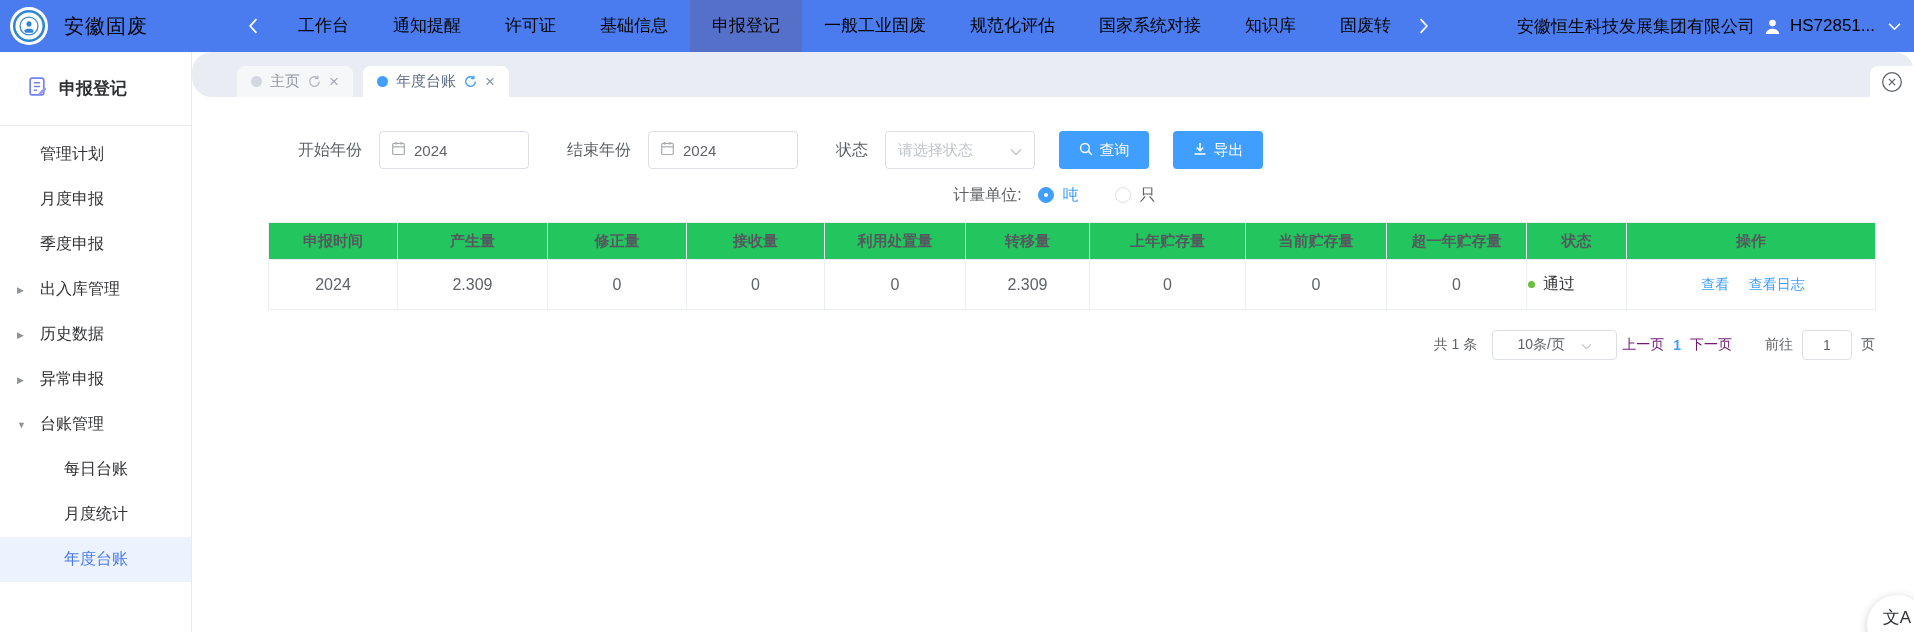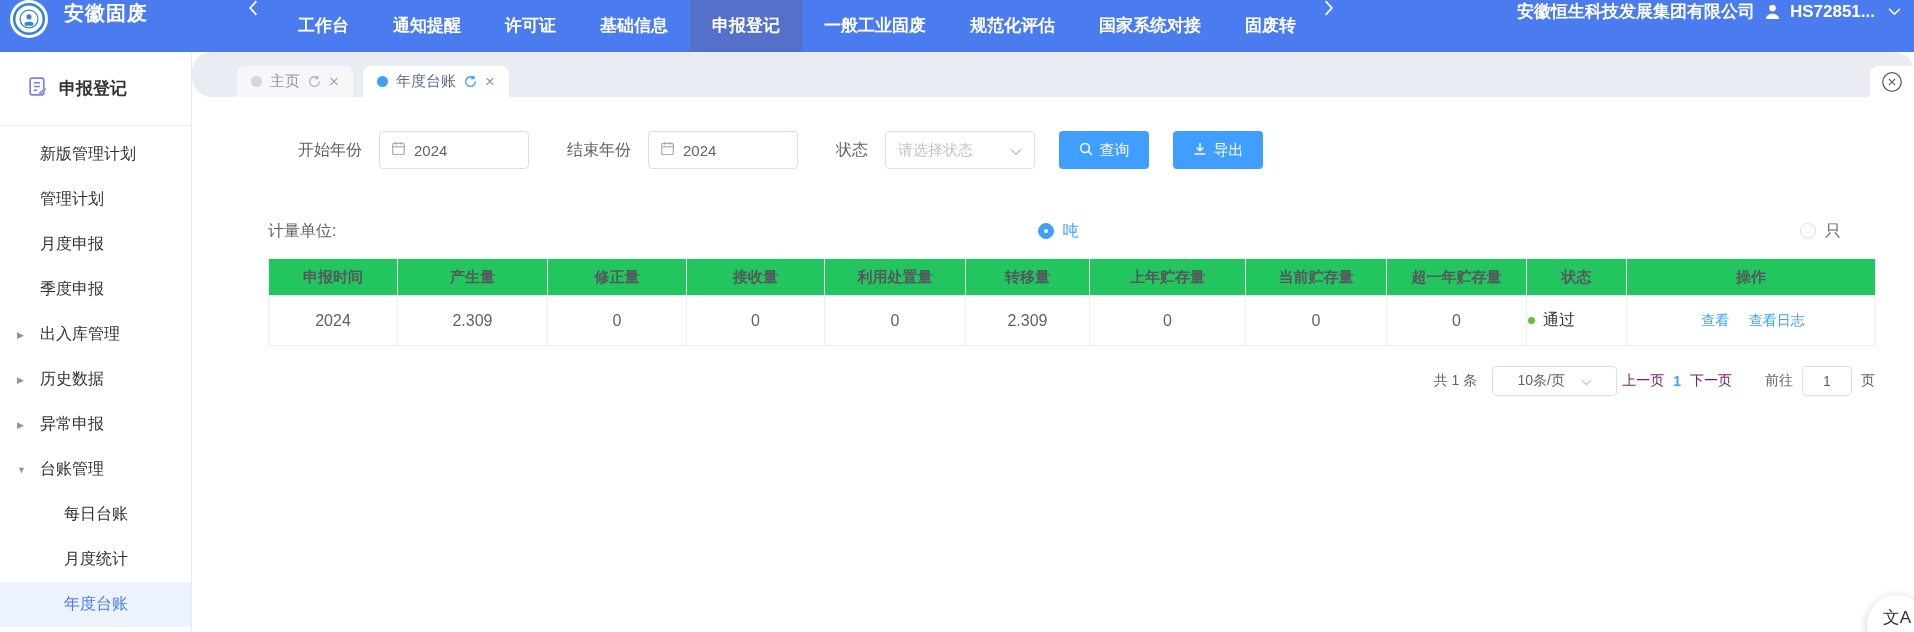--- a/index.html
+++ b/index.html
@@ -5,21 +5,21 @@
   * { box-sizing: border-box; }
   html, body { margin:0; padding:0; overflow:hidden; }
   body {
     width:1914px; height:632px; background:#fff;
     font-family:"Liberation Sans","DejaVu Sans",sans-serif;
     color:#606266;
   }
   
   .navbar {
     height:52px; background:var(--nav-bg,#4a7cf0);
-    display:flex; align-items:flex-start; color:#ffffff; white-space:nowrap;font-weight:bold;
+    display:flex; align-items:center; color:#000000; white-space:nowrap;
   }
   .logo { width:38px; height:38px; margin-left:10px; flex-shrink:0; border-radius:50%; display:flex; align-items:center; justify-content:center; }
   .brand { font-size:20px; letter-spacing:1px; margin-left:16px; }
   .nav-collapse { margin-left:96px; display:flex; align-items:center; cursor:pointer; padding:0 4px; }
   .nav-items { display:flex; margin-left:14px; }
   .nav-item { padding:0 22px; height:52px; line-height:52px; font-size:17px; cursor:pointer; flex-shrink:0; }
   .nav-item.active { background:var(--nav-active-bg,#5470c8); }
   .nav-scroll { display:flex; align-items:center; padding:0 6px; cursor:pointer; }
   .nav-right { margin-left:auto; display:flex; align-items:center; gap:9px; padding-right:13px; font-size:17px; }
   .person-icon { display:flex; align-items:center; }
@@ -57,21 +57,21 @@
   
   .content { flex:1; padding:34px 39px 0 76px; }
   .filter-row { display:flex; align-items:center; height:38px; margin-left:30px; white-space:nowrap; }
   .f-label { font-size:16px; color:#5f6368; margin-right:17px; }
   .f-input { width:150px; height:38px; border:1px solid #dcdfe6; border-radius:4px; background:#fff; display:flex; align-items:center; gap:8px; padding:0 11px; margin-right:38px; }
   .f-input input { border:0; outline:0; padding:0; width:100%; font-size:15px; color:#606266; background:transparent; font-family:inherit; }
   .f-select { width:150px; height:38px; border:1px solid #dcdfe6; border-radius:4px; background:#fff; display:flex; align-items:center; justify-content:space-between; padding:0 12px; color:#c0c4cc; font-size:15px; margin-right:24px; cursor:pointer; }
   .btn { width:90px; height:38px; border:0; border-radius:4px; background:var(--primary,#409eff); color:#fff; font-size:15px; display:flex; align-items:center; justify-content:center; gap:7px; cursor:pointer; font-family:inherit; }
   .btn + .btn { margin-left:24px; }
 
-  .unit-row { margin-top:52px; height:20px; display:flex; align-items:center; justify-content:space-between; padding-right:34px; font-size:16px; color:#606266; }
+  .unit-row { margin-top:16px; height:20px; display:flex; align-items:center; justify-content:center; padding-right:34px; font-size:16px; color:#606266; }
   .unit-label { margin-right:16px; }
   .radio-opt { display:flex; align-items:center; cursor:pointer; }
   .radio-opt + .radio-opt { margin-left:36px; }
   .radio { width:16px; height:16px; border-radius:50%; border:1px solid #dcdfe6; background:#fff; position:relative; }
   .radio.sel { background:var(--primary,#409eff); border-color:var(--primary,#409eff); }
   .radio.sel::after { content:""; position:absolute; left:5px; top:5px; width:4px; height:4px; border-radius:50%; background:#fff; }
   .radio-opt .r-label { margin-left:9px; }
   .radio-opt.sel .r-label { color:var(--primary,#409eff); }
 
   table.data { margin-top:17px; width:100%; border-collapse:collapse; table-layout:fixed; }
@@ -113,20 +113,21 @@
   </span>
   <nav class="nav-items">
     <div class="nav-item">工作台</div>
     <div class="nav-item">通知提醒</div>
     <div class="nav-item">许可证</div>
     <div class="nav-item">基础信息</div>
     <div class="nav-item active">申报登记</div>
     <div class="nav-item">一般工业固废</div>
     <div class="nav-item">规范化评估</div>
     <div class="nav-item">国家系统对接</div>
+    <div class="nav-item">知识库</div>
     <div class="nav-item">固废转</div>
   </nav>
   <span class="nav-scroll">
     <svg width="10" height="16" viewBox="0 0 8 14">
         <path d="M1 1l5.5 6L1 13" fill="none" stroke="#fff" stroke-width="1.5"></path>
       </svg>
   </span>
   <div class="nav-right">
     <span>安徽恒生科技发展集团有限公司</span>
     <span class="person-icon">
@@ -151,21 +152,20 @@
       <span>
         <svg width="21" height="21" viewBox="0 0 20 20">
             <rect x="3" y="2" width="13" height="16" rx="2" fill="none" stroke="#7381f0" stroke-width="1.6"></rect>
             <path d="M6.5 6.5h6M6.5 10h6M6.5 13.5h3" stroke="#7381f0" stroke-width="1.4"></path>
             <path d="M11.2 16.2l5.6-5.6 1.7 1.7-5.6 5.6h-1.7z" fill="#8b97f5"></path>
           </svg>
       </span>
       <span class="sb-title">申报登记</span>
     </div>
     <ul class="sb-list">
-      <li class="sb-item">新版管理计划</li>
       <li class="sb-item">管理计划</li>
       <li class="sb-item">月度申报</li>
       <li class="sb-item">季度申报</li>
       <li class="sb-item">
           <span class="caret">▶</span>
           <span>出入库管理</span>
         </li>
       <li class="sb-item">
           <span class="caret">▶</span>
           <span>历史数据</span>

